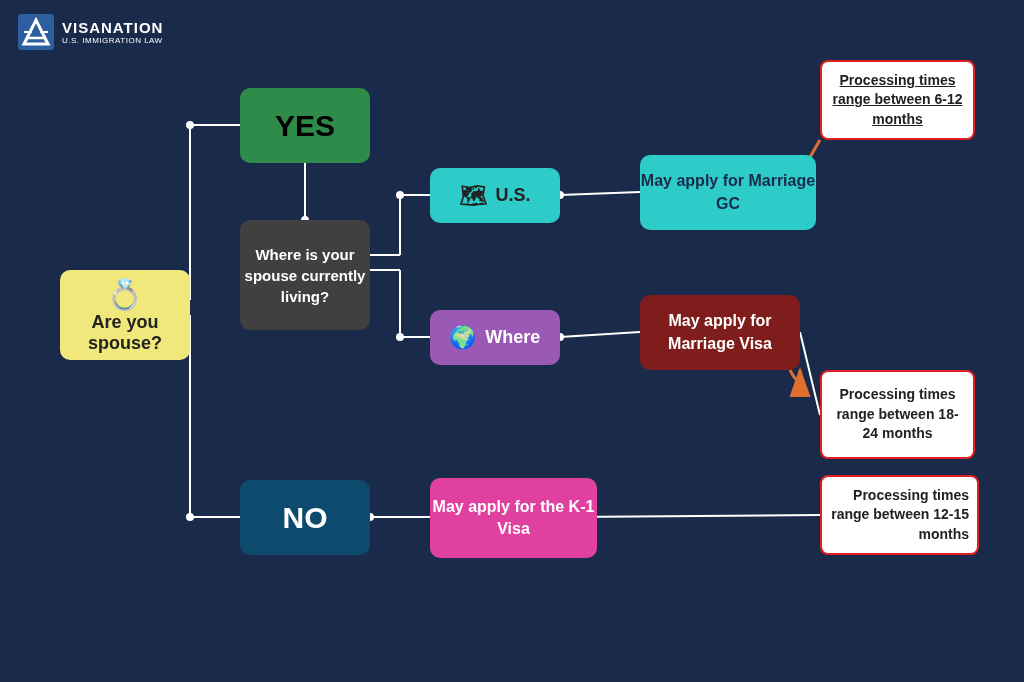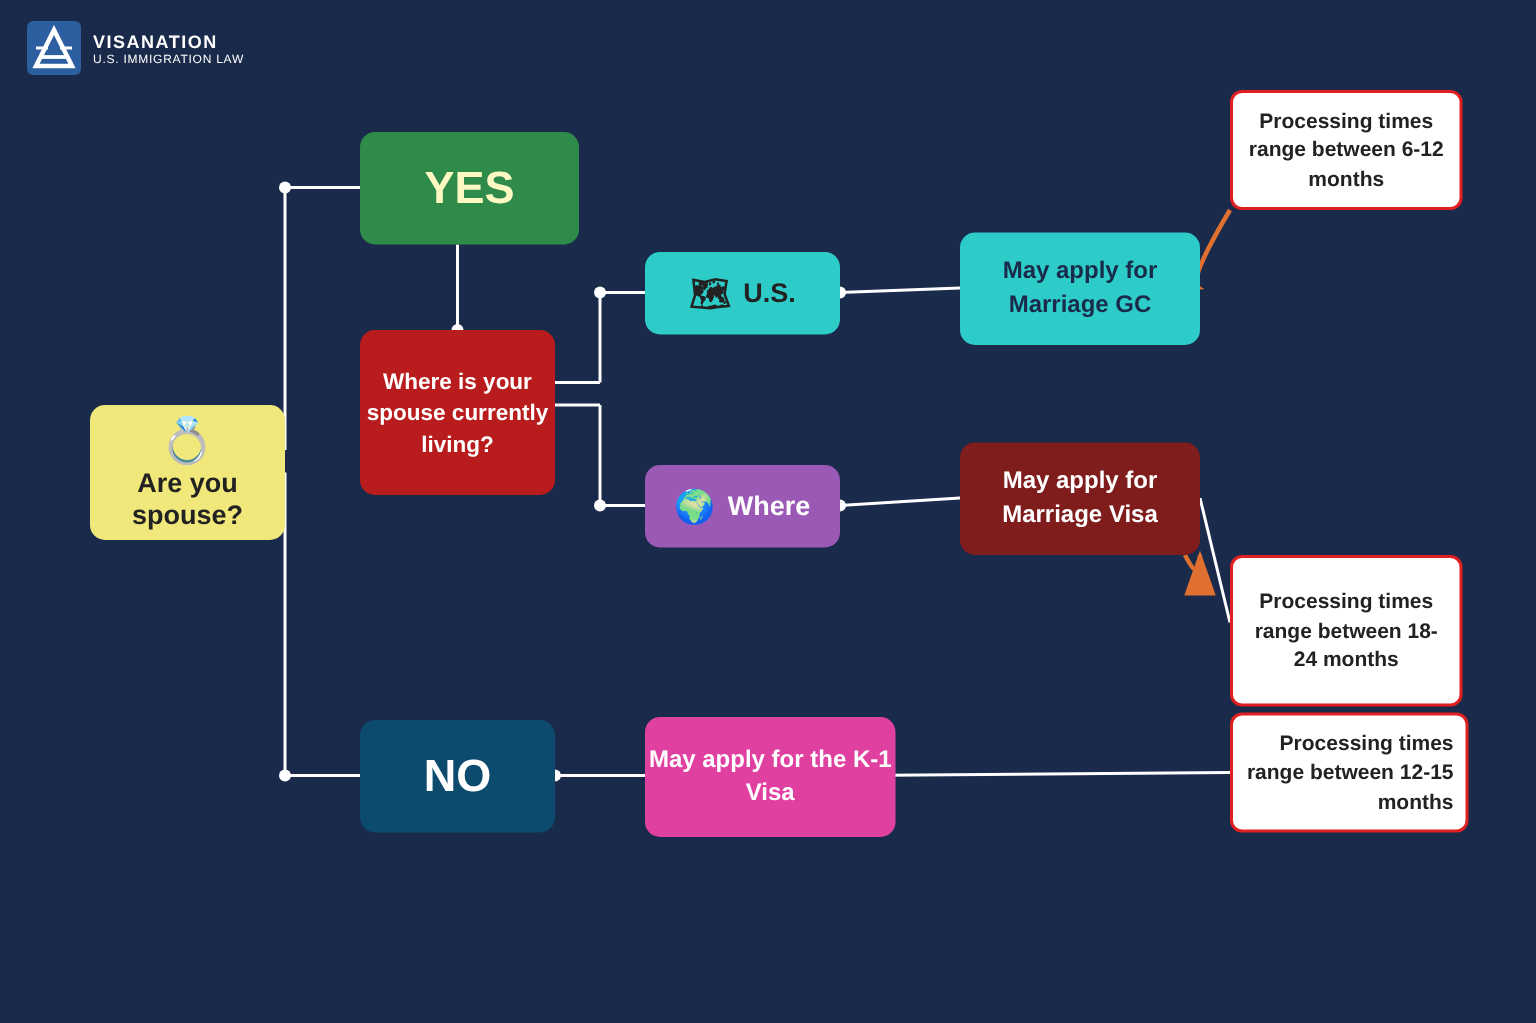--- a/index.html
+++ b/index.html
@@ -24,21 +24,21 @@
     .logo-icon {
       width: 36px;
       height: 36px;
     }
     .logo-text {
       display: flex;
       flex-direction: column;
     }
     .logo-main {
       color: white;
-      font-size: 12px;
+      font-size: 15px;
       font-weight: 900;
       letter-spacing: 1px;
     }
     .logo-sub {
       color: white;
       font-size: 8px;
       letter-spacing: 0.5px;
     }
 
     
@@ -58,31 +58,31 @@
       height: 90px;
       left: 60px;
       top: 270px;
       font-size: 18px;
       color: #222;
       border-radius: 10px;
     }
 
     .node-yes {
       background: #2e8b4a;
-      width: 146px;
+      width: 130px;
       height: 75px;
       left: 240px;
       top: 88px;
       font-size: 30px;
-      color: #fef9c3;
+      color: #000000;
       border-radius: 10px;
     }
 
     .node-where {
-      background: #b91c1c;
+      background: #404040;
       width: 130px;
       height: 110px;
       left: 240px;
       top: 220px;
       font-size: 15px;
       color: white;
       border-radius: 10px;
       line-height: 1.4;
     }
 
@@ -105,21 +105,21 @@
       left: 430px;
       top: 310px;
       font-size: 18px;
       color: white;
       border-radius: 10px;
       gap: 8px;
     }
 
     .node-marriage-gc {
       background: #2eccc9;
-      width: 160px;
+      width: 176px;
       height: 75px;
       left: 640px;
       top: 155px;
       font-size: 16px;
       color: #1a2a4a;
       border-radius: 10px;
       line-height: 1.4;
     }
 
     .node-marriage-visa {
@@ -172,25 +172,26 @@
       justify-content: center;
       line-height: 1.4;
       padding: 8px;
     }
 
     .info-gc {
       width: 155px;
       height: 80px;
       left: 820px;
       top: 60px;
+      text-decoration: underline;
     }
 
     .info-marriage-visa {
       width: 155px;
-      height: 101px;
+      height: 89px;
       left: 820px;
       top: 370px;
     }
 
     .info-k1 {
       width: 159px;
       height: 80px;
       left: 820px;
       top: 475px;
       text-align: right;

